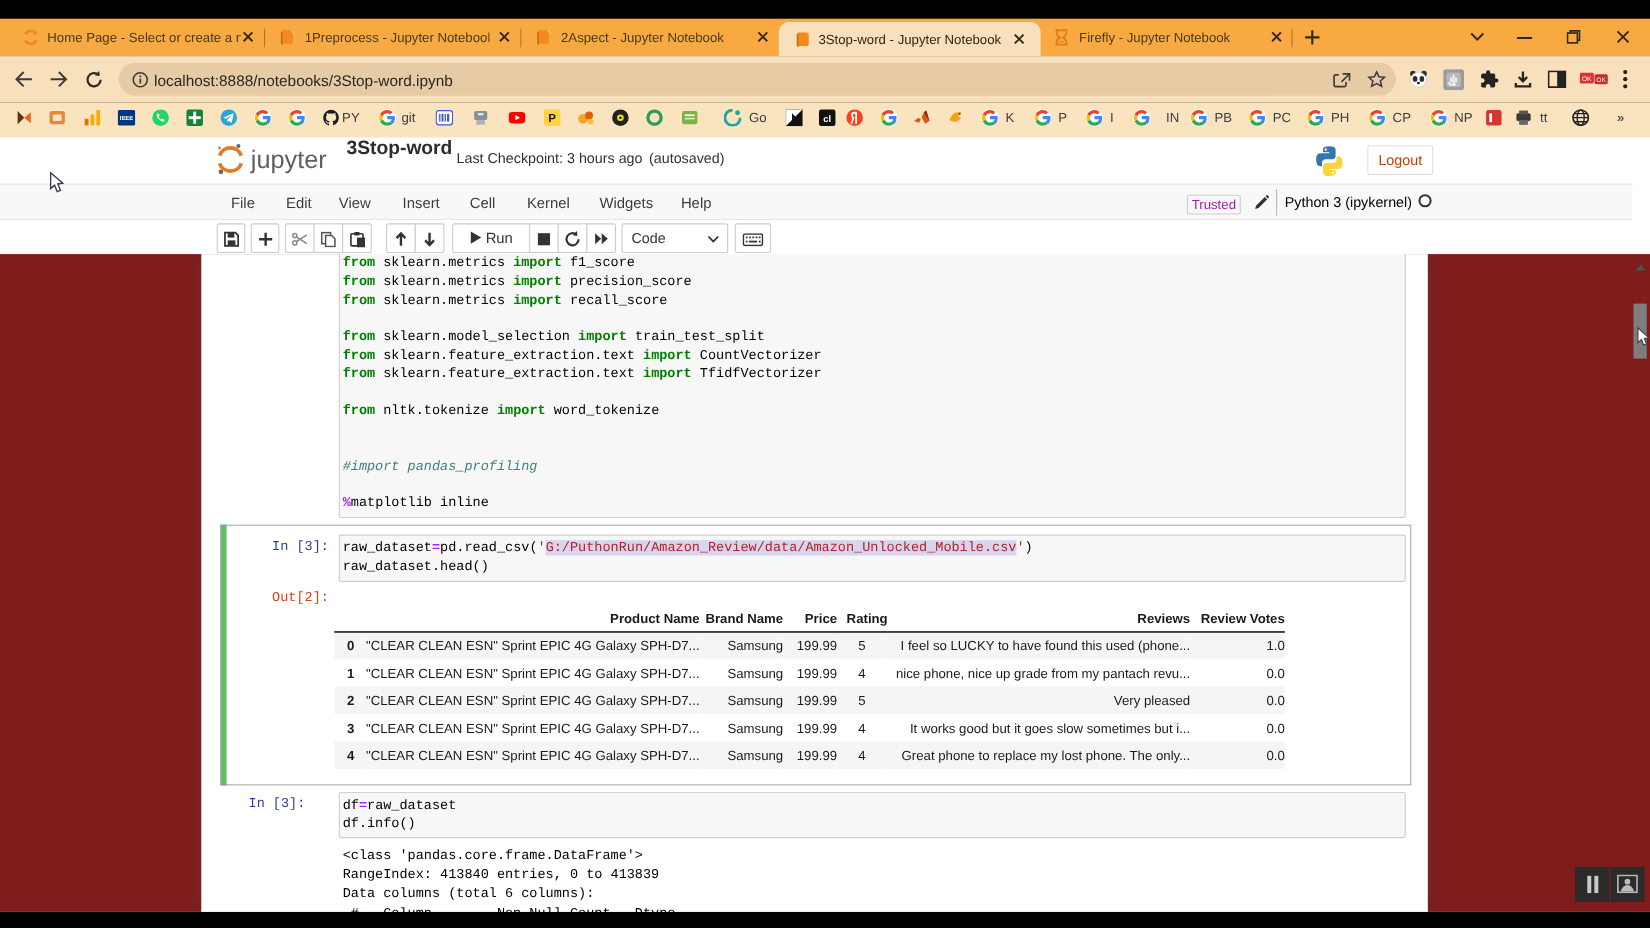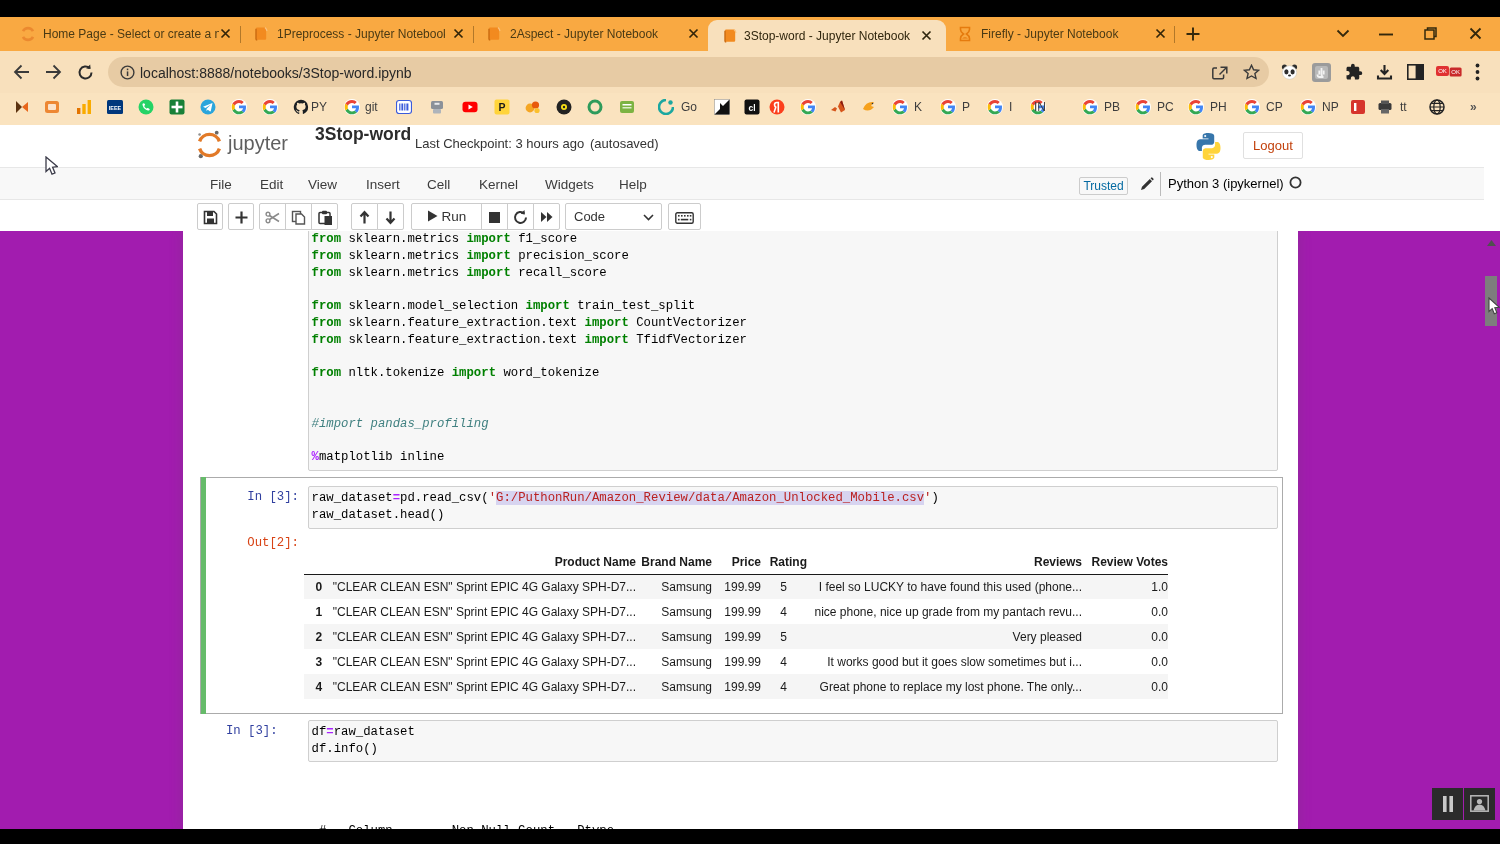--- a/index.html
+++ b/index.html
@@ -18,21 +18,21 @@
   #navbar { top:51px; left:0; width:1500px; height:42px; background:#F8E0BC; }
   #pill { position:absolute; top:6px; left:108px; width:1161px; height:30px; border-radius:15px; background:#E7CBA4; }
   #bookbar { top:93px; left:0; width:1500px; height:32px; background:#FAE3BF; z-index:5; }
   .fav { position:absolute; top:6px; width:16px; height:16px; }
   .favlab { position:absolute; top:7px; font-size:12px; color:#3d3d3d; }
 
   
   #page { top:121px; left:0; width:1500px; height:708px; background:#fff; }
   #menubar { position:absolute; top:46px; left:0; width:1484px; height:33px; background:#f8f8f8; border-top:1px solid #e7e7e7; border-bottom:1px solid #e7e7e7; }
   .menuitem { position:absolute; top:9px; font-size:13.5px; color:#3c3c3c; }
-  #nbarea { position:absolute; top:110px; left:0; width:1500px; height:598px; background:#a21caf; overflow:hidden; }
+  #nbarea { position:absolute; top:110px; left:0; width:1500px; height:598px; background:#7f1d1d; overflow:hidden; }
   #container { position:absolute; top:0; left:183px; width:1115px; height:598px; background:#fff; box-shadow:0 0 12px 1px rgba(87,87,87,.2); overflow:hidden; }
   
   .inputbox { position:absolute; background:#f7f7f7; border:1px solid #cfcfcf; border-radius:2px; }
   pre.code { position:absolute; font-family:"Liberation Mono", monospace; font-size:12.3px; line-height:16.8px; color:#000; }
   .kw { color:#008000; font-weight:bold; }
   .str { color:#BA2121; }
   .cmt { color:#408080; font-style:italic; }
   .op { color:#AA22FF; font-weight:bold; }
   .sel { background:#D7D4F0;margin-top:17px; }
   .prompt { position:absolute; font-family:"Liberation Mono", monospace; font-size:12.3px; text-align:right; }
@@ -345,21 +345,21 @@
         <use href="#gg"></use>
       </svg>
     <div class="favlab" style="left:962px;">P</div>
     <svg class="fav" style="left:987px;" viewBox="0 0 16 16" width="16" height="16">
         <use href="#gg"></use>
       </svg>
     <div class="favlab" style="left:1009px;">I</div>
     <svg class="fav" style="left:1030px;" viewBox="0 0 16 16" width="16" height="16">
         <use href="#gg"></use>
       </svg>
-    <div class="favlab" style="left:1034px;">IN</div>
+    <div class="favlab" style="left:1060px;">IN</div>
     <svg class="fav" style="left:1082px;" viewBox="0 0 16 16" width="16" height="16">
         <use href="#gg"></use>
       </svg>
     <div class="favlab" style="left:1104px;">PB</div>
     <svg class="fav" style="left:1135px;" viewBox="0 0 16 16" width="16" height="16">
         <use href="#gg"></use>
       </svg>
     <div class="favlab" style="left:1157px;">PC</div>
     <svg class="fav" style="left:1188px;" viewBox="0 0 16 16" width="16" height="16">
         <use href="#gg"></use>
@@ -393,41 +393,41 @@
 
   <div id="page" class="abs">
 
     <svg class="abs" style="left:196px; top:9px;" width="27" height="30" viewBox="0 0 27 30">
       <circle cx="3.6" cy="4.5" r="1.3" fill="#8f8f8f"></circle>
       <circle cx="20.7" cy="2.7" r="1.9" fill="#686868"></circle>
       <circle cx="4.8" cy="26.2" r="2.1" fill="#686868"></circle>
       <path d="M3.6 11.4 A10.5 10.5 0 0 1 23.4 11.4" fill="none" stroke="#E27A28" stroke-width="3.4"></path>
       <path d="M3.6 18.6 A10.5 10.5 0 0 0 23.4 18.6" fill="none" stroke="#E27A28" stroke-width="3.4"></path>
     </svg>
-    <div class="abs" style="left:228px; top:11px; font-size:20px; color:#5f5f5f;text-align:right;">jupyter</div>
+    <div class="abs" style="left:228px; top:11px; font-size:23px; color:#5f5f5f;text-align:right;">jupyter</div>
     <div class="abs" style="left:315px; top:3px; font-size:17.5px; line-height:21px; font-weight:bold; color:#2c2c2c;">3Stop-word</div>
     <div class="abs" style="left:415px; top:15px; font-size:13px; color:#333;">Last Checkpoint: 3 hours ago</div>
     <div class="abs" style="left:590px; top:15px; font-size:13px; color:#333;">(autosaved)</div>
 
     <svg class="abs" style="left:1193px; top:10px;" width="31" height="31" viewBox="0 0 32 32">
       <path d="M15.9 2 C9.6 2 10 4.8 10 4.8 V7.7 H16 V8.6 H7.6 C7.6 8.6 3.6 8.1 3.6 14.5 C3.6 20.9 7.1 20.7 7.1 20.7 H9.2 V17.7 C9.2 17.7 9.1 14.2 12.6 14.2 H18.6 C18.6 14.2 21.9 14.3 21.9 11 V5.2 C21.9 5.2 22.4 2 15.9 2 Z M12.6 4 A1.1 1.1 0 1 1 12.6 6.2 A1.1 1.1 0 0 1 12.6 4 Z" fill="#3776AB"></path>
       <path d="M16.1 30 C22.4 30 22 27.2 22 27.2 V24.3 H16 V23.4 H24.4 C24.4 23.4 28.4 23.9 28.4 17.5 C28.4 11.1 24.9 11.3 24.9 11.3 H22.8 V14.3 C22.8 14.3 22.9 17.8 19.4 17.8 H13.4 C13.4 17.8 10.1 17.7 10.1 21 V26.8 C10.1 26.8 9.6 30 16.1 30 Z M19.4 28 A1.1 1.1 0 1 1 19.4 25.8 A1.1 1.1 0 0 1 19.4 28 Z" fill="#FFD43B"></path>
     </svg>
     <div class="abs" style="left:1243px; top:11px; width:60px; height:27px; border:1px solid #e0e0e0; border-radius:2px; font-size:13px; color:#c2410c; text-align:center; line-height:25px;">Logout</div>
 
     <div id="menubar">
       <div class="menuitem" style="left:210px;">File</div>
       <div class="menuitem" style="left:260px;">Edit</div>
       <div class="menuitem" style="left:308px;">View</div>
       <div class="menuitem" style="left:366px;">Insert</div>
       <div class="menuitem" style="left:427px;">Cell</div>
       <div class="menuitem" style="left:479px;">Kernel</div>
       <div class="menuitem" style="left:545px;">Widgets</div>
       <div class="menuitem" style="left:619px;">Help</div>
-      <div class="abs" style="left:1079px; top:9px; width:49px; height:18px; border:1px solid #ccc; border-radius:2px; font-size:12px; color:#0369a1; text-align:center; line-height:17px;">Trusted</div>
+      <div class="abs" style="left:1079px; top:9px; width:49px; height:18px; border:1px solid #ccc; border-radius:2px; font-size:12px; color:#a21caf; text-align:center; line-height:17px;">Trusted</div>
       <svg class="abs" style="left:1140px; top:9px;" width="14" height="14" viewBox="0 0 14 14">
           <path d="M1 13 L2 9.8 L9.8 2 L12 4.2 L4.2 12 Z M10.5 1.3 L12.7 3.5 L13.3 2.9 Q14 2.2 13.3 1.5 L12.5 0.7 Q11.8 0 11.1 0.7 Z" fill="#333"></path>
         </svg>
       <div class="abs" style="left:1160px; top:4px; width:1px; height:24px; background:#bbb;"></div>
       <div class="abs" style="left:1168px; top:8px; font-size:13px; color:#000;">Python 3 (ipykernel)</div>
       <svg class="abs" style="left:1289px; top:8px;" width="13" height="13" viewBox="0 0 13 13">
           <circle cx="6.5" cy="6.5" r="5.1" fill="none" stroke="#333" stroke-width="1.8"></circle>
         </svg>
     </div>
 
@@ -612,20 +612,23 @@
                 <td>Great phone to replace my lost phone. The only...</td>
                 <td>0.0</td>
               </tr>
           </tbody>
         </table>
 
         <div class="prompt inp" style="left:21.5px; top:493px; width:94.5px;text-align:center;">In [3]:</div>
         <div class="inputbox" style="left:124.5px; top:489px; width:970px; height:42px;"></div>
         <pre class="code" style="left:128.5px; top:493px;">df<span class="op">=</span>raw_dataset
 df.info()</pre>
+        <pre class="code" style="left:128.5px; top:539px;">&lt;class 'pandas.core.frame.DataFrame'&gt;
+RangeIndex: 413840 entries, 0 to 413839
+Data columns (total 6 columns):</pre>
         <pre class="code" style="left:128.5px; top:592px;"> #   Column        Non-Null Count   Dtype</pre>
       </div>
 
       <svg class="abs" style="left:1486px; top:8px;" width="11" height="8" viewBox="0 0 11 8">
           <path d="M5.5 1 L10 7 L1 7 Z" fill="#505050"></path>
         </svg>
       <div class="abs" style="left:1485px; top:45px; width:12px; height:50px; background:#7d7d7d;"></div>
       <svg class="abs" style="left:1488px; top:66px;" width="12" height="19" viewBox="0 0 12 19">
           <path d="M1 1 L1 14.5 L4.2 11.7 L6.3 16.8 L8.9 15.7 L6.8 10.7 L11 10.2 Z" fill="#fff" stroke="#444" stroke-width="1.1"></path>
         </svg>

